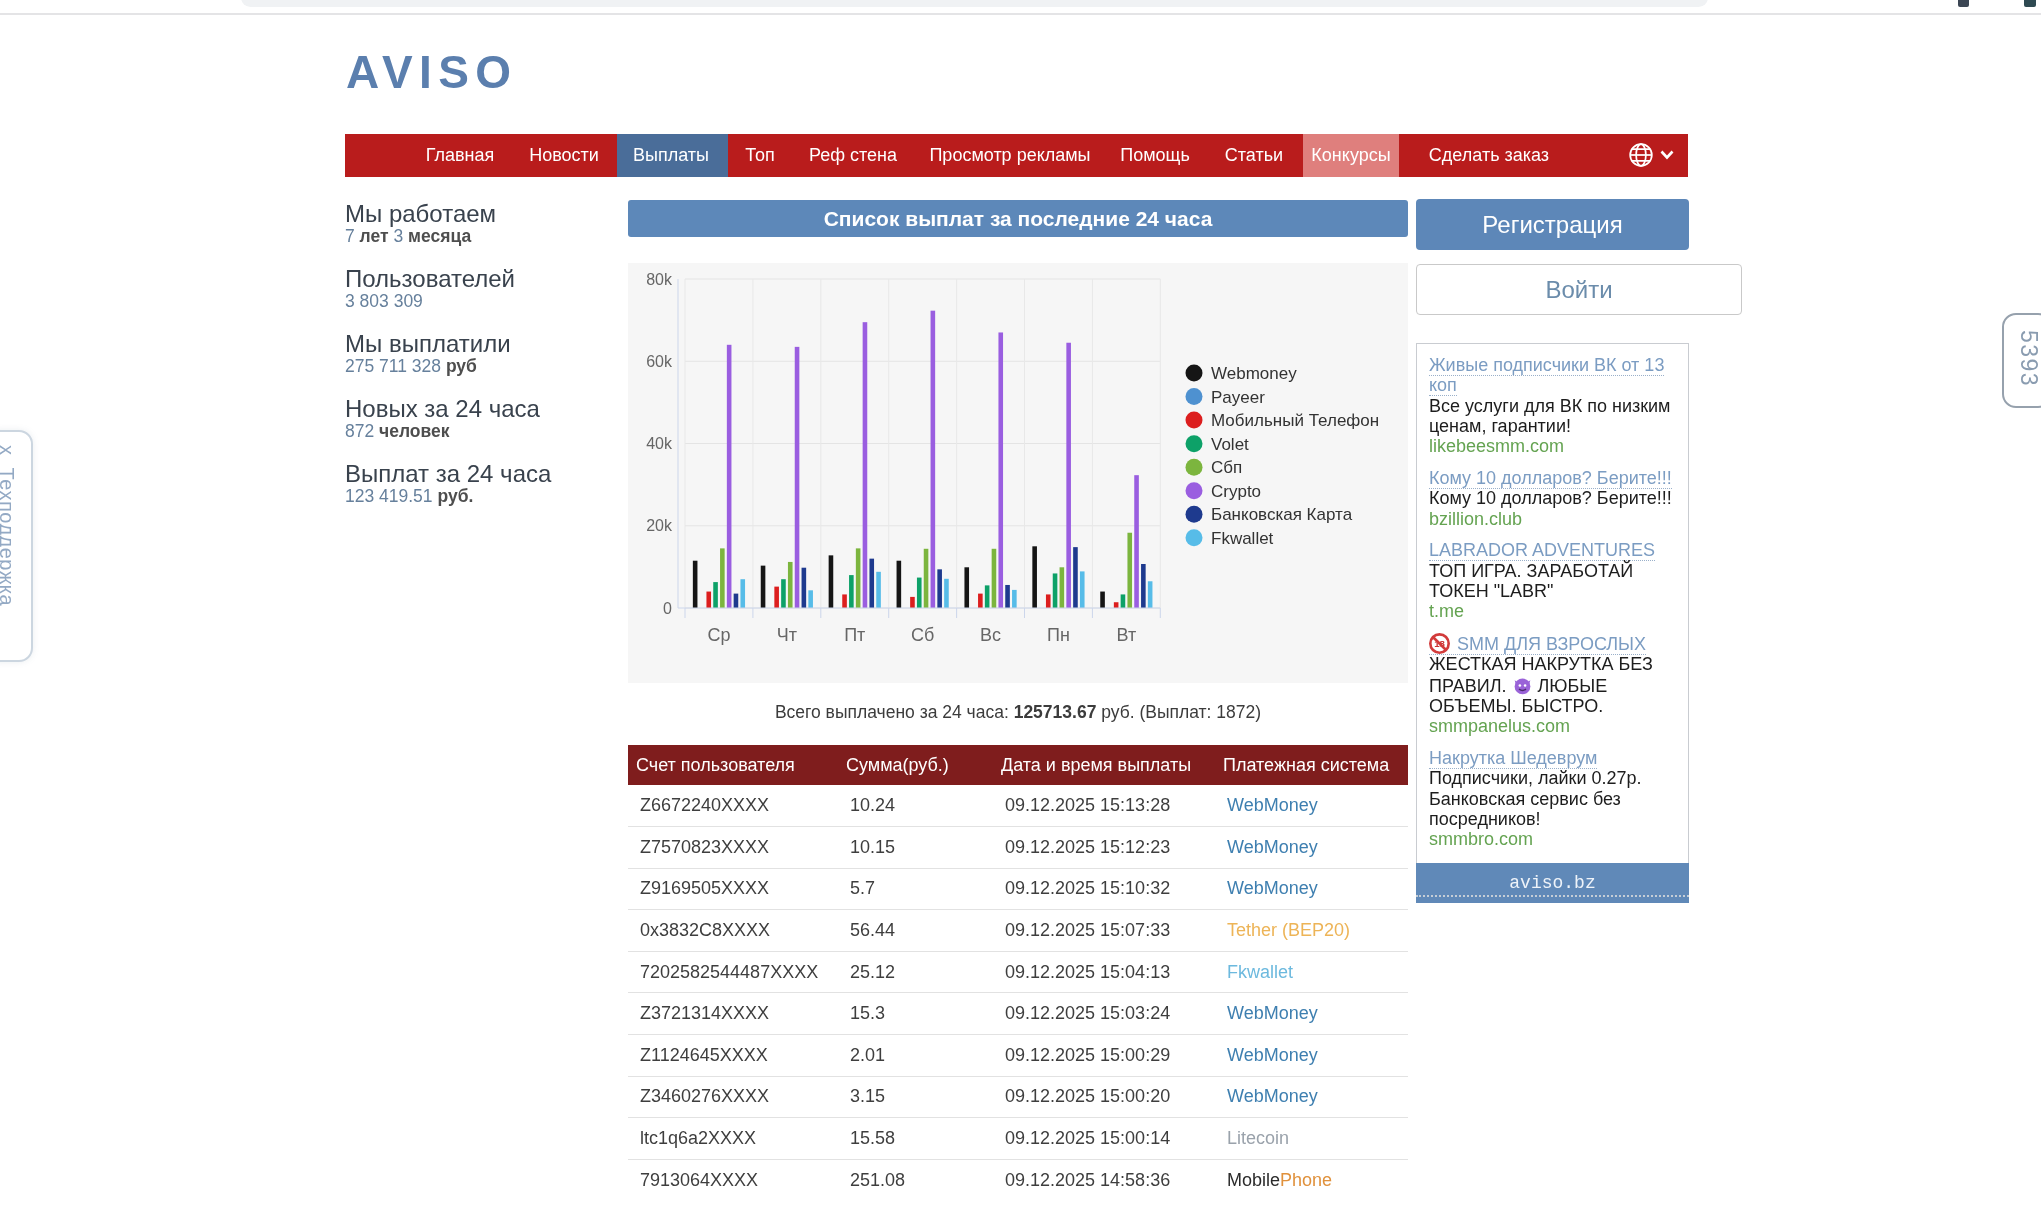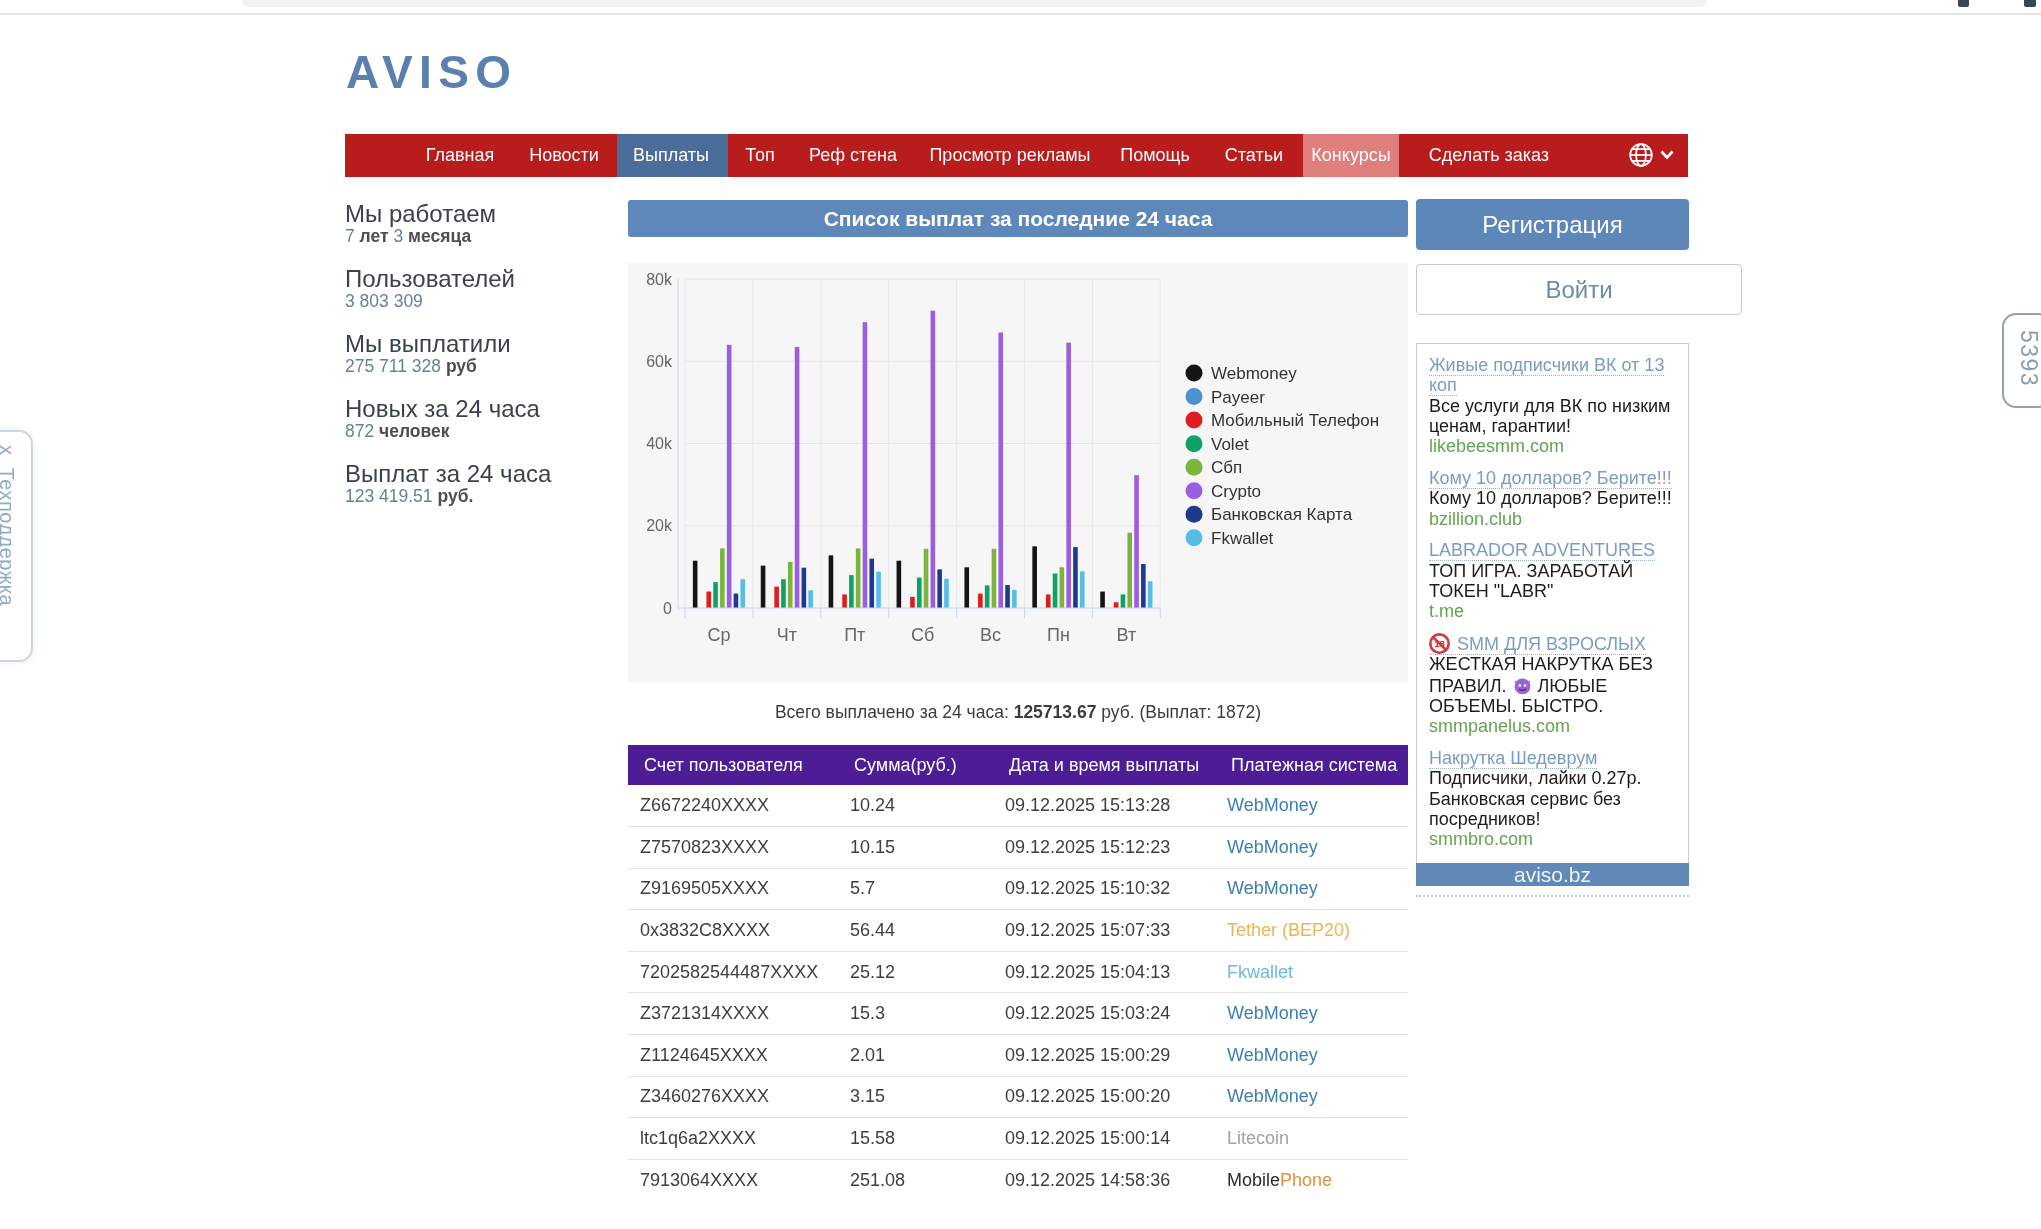--- a/index.html
+++ b/index.html
@@ -34,41 +34,41 @@
     border-radius:3px; color:#fff; font-weight:bold; font-size:21px; display:flex;
     align-items:center; justify-content:center; }
   .chart { position:absolute; left:628px; top:263px; width:780px; height:420px; }
   .totals { position:absolute; left:628px; top:700px; width:780px; text-align:center;
     font-size:17.5px; line-height:24px; color:#3c3c3c; }
   
   .tbl { position:absolute; left:628px; top:745px; width:780px; border-collapse:collapse;
     table-layout:fixed; font-size:18px; color:#3e3e3e; }
   .tbl col.c1 { width:210px; } .tbl col.c2 { width:155px; } .tbl col.c3 { width:222px; }
   .tbl col.c4 { width:193px; }
-  .tbl th { background:#4c1d95; color:#fff; font-weight:normal; font-size:18px; text-align:left;
-    height:40px; padding:0 0 0 16px; white-space:nowrap; }
+  .tbl th { background:#7f1d1d; color:#fff; font-weight:normal; font-size:18px; text-align:left;
+    height:40px; padding:0 0 0 8px; white-space:nowrap; }
   .tbl td { height:41.6px; padding:0 0 0 12px; border-top:1px solid #e2e2e2; white-space:nowrap; }
   .tbl tr.r1 td { border-top:none; }
   .wm { color:#3e7fb0; } .teth { color:#edb457; } .fkw { color:#6cb9de; }
   .ltc { color:#9aa2ab; } .mphone { color:#2b2b2b; } .mphone b { color:#e0913c; font-weight:normal; }
   
   .reg { position:absolute; left:1416px; top:199px; width:273px; height:51px; background:#5d87b8;
     border-radius:4px; color:#ffffff; font-size:24px; display:flex; align-items:center;
     justify-content:center; }
   .login { position:absolute; left:1416px; top:264px; width:326px; height:51px; background:#fff;
     border:1px solid #c9c9c9; border-radius:4px; color:#6b8cab; font-size:24px; display:flex;
     align-items:center; justify-content:center; }
   .ads { position:absolute; left:1416px; top:343px; width:273px; height:543px; background:#fff;
     border:1px solid #c9ccd1; font-size:18px; line-height:20.3px; padding:11px 6px 0 12px; }
   .ads .t { color:#7b9cc2; border-bottom:1px dotted #9ab0ca; display:inline; }
   .ads .d { color:#1d1d1d; }
   .ads .g { color:#64a351; }
   .ads .entry { margin-bottom:11.5px; }
-  .avisobz { position:absolute; left:1416px; top:863px; width:273px; height:23px; background:#6089b8;
-    color:#eef3f9; font-size:21px; display:flex; align-items:center; justify-content:center; }
+  .avisobz { position:absolute; left:1416px; top:863px; width:273px; height:40px; background:#6089b8;
+    color:#eef3f9; font-size:18px; display:flex; align-items:center; justify-content:center;font-family:Liberation Mono, monospace; }
   .dotline { position:absolute; left:1416px; top:895px; width:273px; border-top:2px dotted #c4cdd6; }
   
   .ltab { position:absolute; left:-14px; top:430px; width:47px; height:232px; background:#fff;
     border:2px solid #ccd6e0; border-radius:14px; box-shadow:0 0 6px rgba(120,140,160,.15); }
   .ltab .txt { position:absolute; left:7px; top:13px; writing-mode:vertical-rl; color:#93a9c4;
     font-size:20px; letter-spacing:.5px; }
   .rtab { position:absolute; left:2002px; top:313px; width:50px; height:95px; background:#fff;
     border:2px solid #96a1ad; border-radius:14px; }
   .rtab .txt { position:absolute; left:11px; top:15px; writing-mode:vertical-rl; color:#8a9cb0;
     font-size:23px; letter-spacing:1.5px; }

